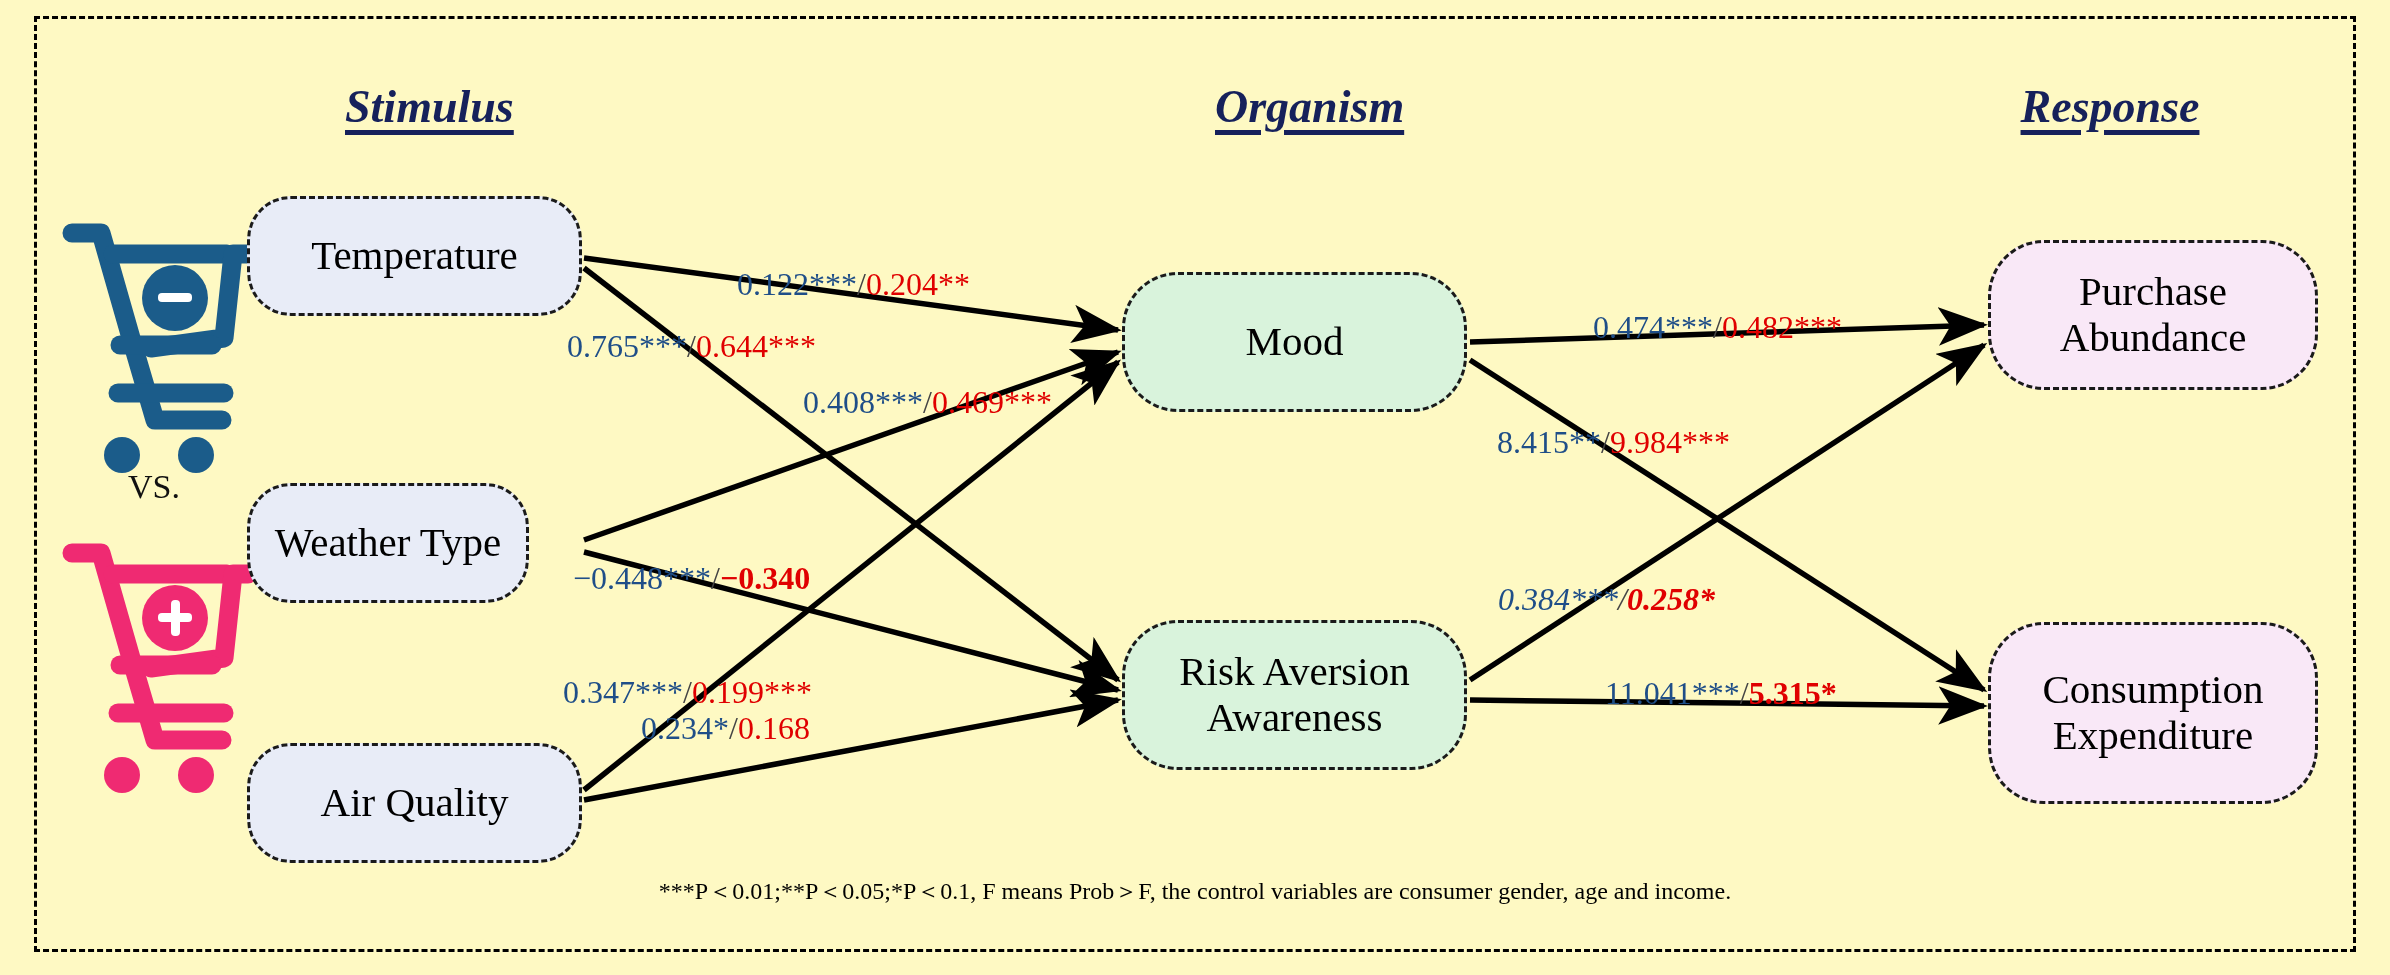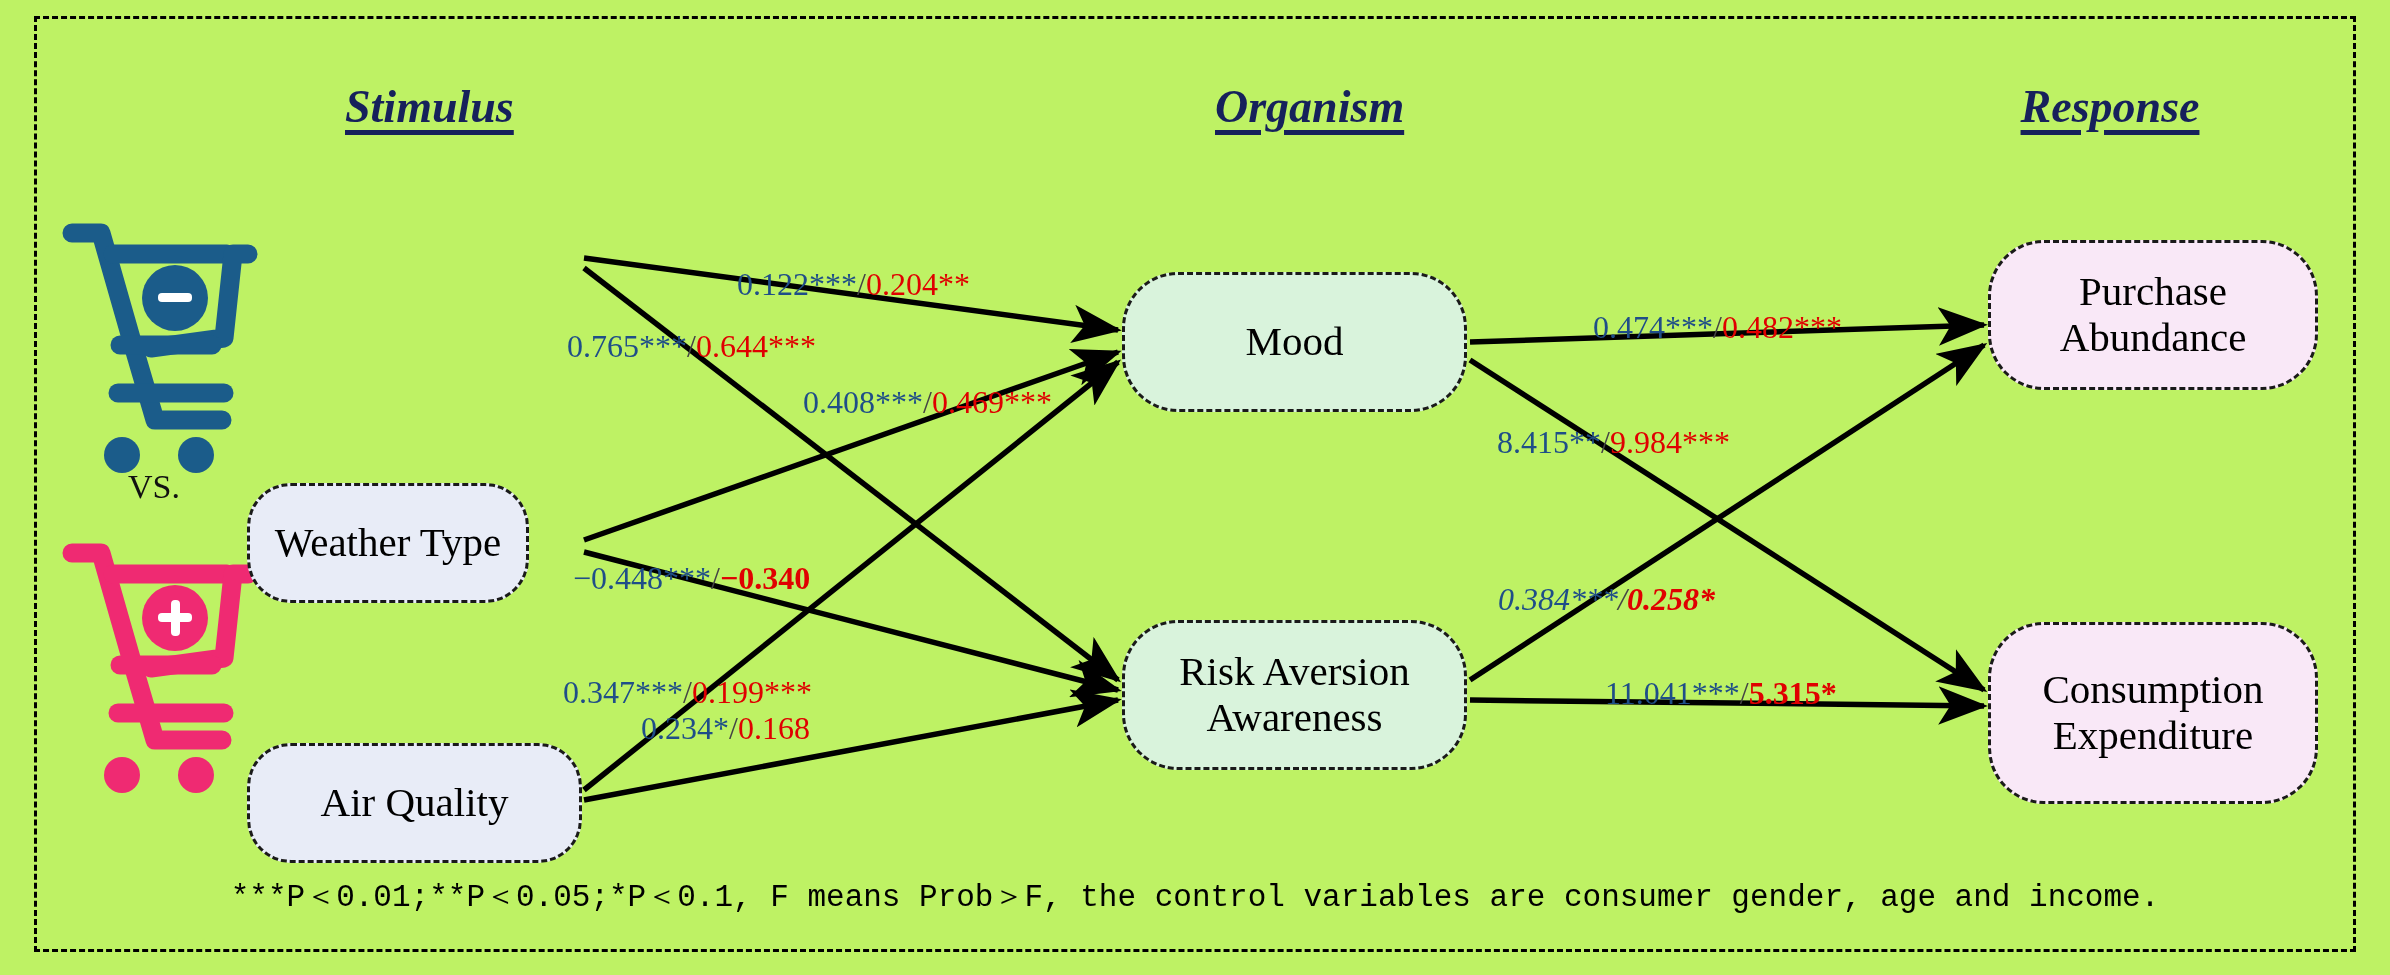--- a/index.html
+++ b/index.html
@@ -7,21 +7,21 @@
     padding: 0;
     background: #ffffff;
   }
   body {
     font-family: "Liberation Serif", "DejaVu Serif", serif;
   }
   #figure {
     position: relative;
     width: 2390px;
     height: 975px;
-    background: #bef264;
+    background: #fef9c3;
     box-sizing: border-box;
     overflow: hidden;
   }
   .outer-frame {
     position: absolute;
     left: 34px;
     top: 16px;
     width: 2322px;
     height: 936px;
     border: 3px dashed #000000;
@@ -105,22 +105,22 @@
     font-size: 34px;
     color: #111111;
   }
 
   
   #footnote {
     position: absolute;
     left: 50%;
     transform: translateX(-50%);
     top: 875px;
-    font-family: Liberation Mono, monospace;
-    font-size: 31px;
+    font-family: Liberation Serif, serif;
+    font-size: 24px;
     color: #000000;
     white-space: nowrap;
   }
 
   
   #arrow-layer, #icon-layer {
     position: absolute;
     left: 0; top: 0;
     width: 2390px;
     height: 975px;
@@ -200,20 +200,23 @@
       <rect x="171" y="600" width="9" height="36" rx="4" fill="#ffffff"></rect>
     </g>
   </svg>
 
   <div class="col-heading" id="heading-stimulus">Stimulus</div>
   <div class="col-heading" id="heading-organism">Organism</div>
   <div class="col-heading" id="heading-response">Response</div>
 
   <div id="vs-label">VS.</div>
 
+  <div class="node stimulus" id="node-temperature">
+    <span>Temperature</span>
+  </div>
   <div class="node stimulus" id="node-weather-type">
     <span>Weather Type</span>
   </div>
   <div class="node stimulus" id="node-air-quality">
     <span>Air Quality</span>
   </div>
 
   <div class="node organism" id="node-mood">
     <span>Mood</span>
   </div>

